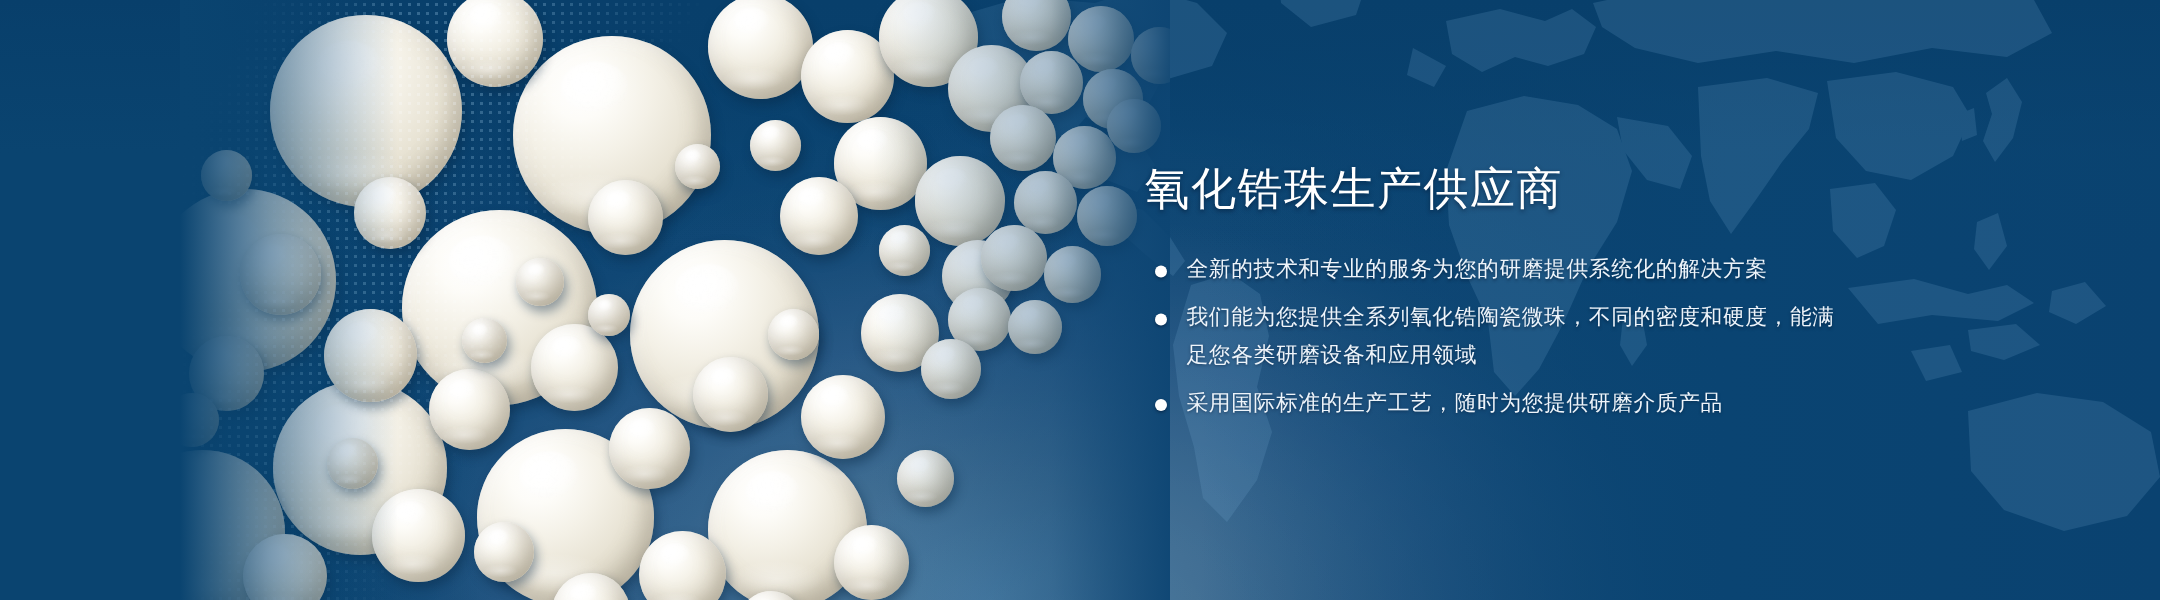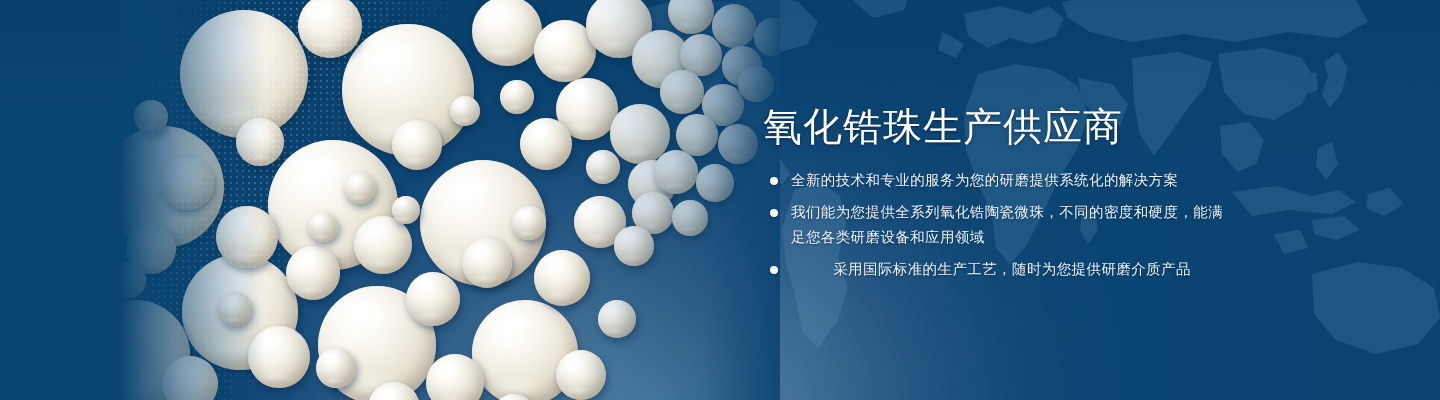--- a/index.html
+++ b/index.html
@@ -114,21 +114,21 @@
     pointer-events:none;
   }
 
   
   .content{
     position:absolute;
     left:763px; top:108px;
     width:470px;
   }
   .headline{
-    font-size:39px;
+    font-size:30px;
     line-height:38px;
     font-weight:400;
     color:#ffffff;
     letter-spacing:1px;
     text-shadow:0 1px 3px rgba(0,20,45,0.55);
     white-space:nowrap;
   }
   .bullets{
     margin-top:22px;
     list-style:none;
@@ -136,21 +136,21 @@
   .bullet{
     position:relative;
     padding-left:28px;
     margin-bottom:7px;
     font-size:14.5px;
     line-height:25px;
     color:#eef4fa;
     letter-spacing:0.4px;
     text-shadow:0 1px 2px rgba(0,22,48,0.5);
   }
-  .bullet:last-child{ margin-bottom:0;text-align:center; }
+  .bullet:last-child{ margin-bottom:0; }
   .dot{
     position:absolute;
     left:7px; top:9px;
     width:8px; height:8px;
     border-radius:50%;
     background:#ffffff;
     box-shadow:0 1px 2px rgba(0,20,45,0.5);
   }
 </style>
 </head>

